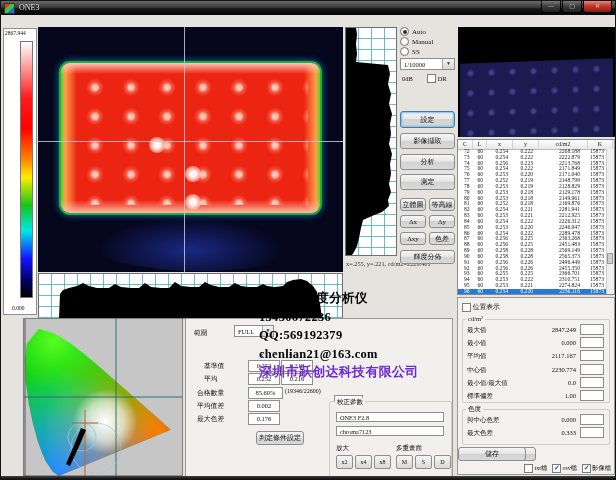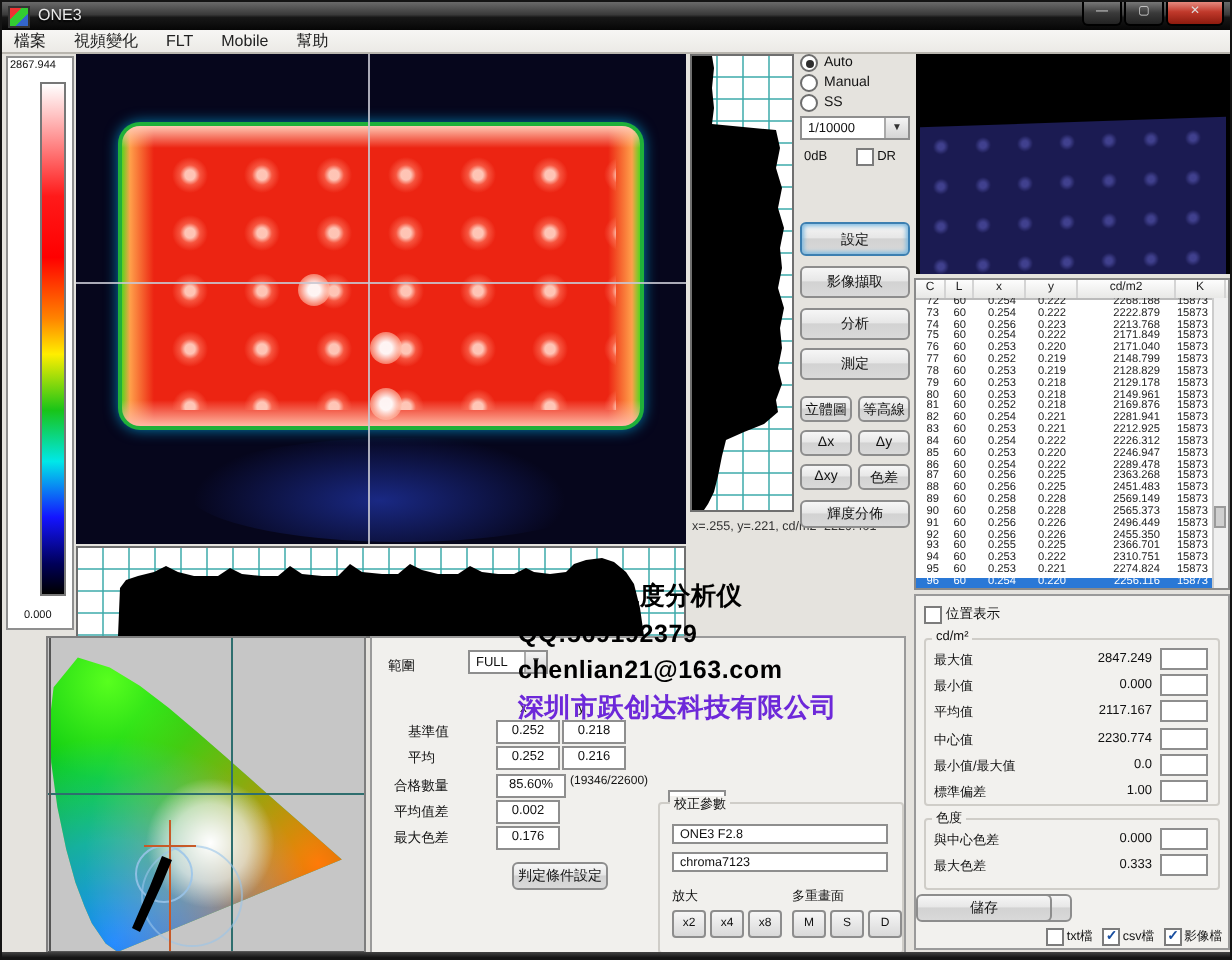--- a/index.html
+++ b/index.html
@@ -1,17 +1,17 @@
 <!DOCTYPE html>
 <html><head>
 <meta charset="utf-8">
 <style>
   html,body{margin:0;padding:0;background:#9a9a9a;}
   #win{position:relative;width:616px;height:480px;background:#e5e3de;overflow:hidden;
-       font-family:Liberation Sans, sans-serif;border:1px solid #141414;box-sizing:border-box;}
+       font-family:Liberation Serif, serif;border:1px solid #141414;box-sizing:border-box;}
   
   #titlebar{position:absolute;left:0;top:0;width:100%;height:14px;
     background:linear-gradient(#6a6a6a,#3a3a3a 45%,#171717 55%,#060606);display:flex;align-items:center;}
   #app-icon{width:9px;height:9px;margin:0 4px 0 3px;border:1px solid #333;
     background:linear-gradient(135deg,#e33 0 33%,#3c3 33% 66%,#36c 66%);}
   #title-text{color:#e8e8e8;font-size:8px;line-height:8px;text-shadow:0 1px 1px #000;}
   #win-btns{position:absolute;right:3px;top:0;display:flex;}
   .wbtn{width:18px;height:11px;margin-left:1px;border:1px solid #000;border-top:none;border-radius:0 0 3px 3px;
     background:linear-gradient(#777,#3a3a3a 50%,#222);color:#ddd;font-size:6px;line-height:10px;text-align:center;}
   .wbtn.close{width:27px;background:linear-gradient(#e58a7e,#c0392b 45%,#8e1b0e);}
@@ -147,27 +147,20 @@
   <div id="titlebar">
     <span id="app-icon"></span>
     <span id="title-text">ONE3</span>
     <span id="win-btns">
       <span class="wbtn">—</span>
       <span class="wbtn">▢</span>
       <span class="wbtn close">✕</span>
     </span>
   </div>
 
-  <div id="menubar">
-      <div class="menu-item" style="display: inline-block;">檔案</div>
-      <div class="menu-item" style="display: inline-block;">視頻變化</div>
-      <div class="menu-item" style="display: inline-block;">FLT</div>
-      <div class="menu-item" style="display: inline-block;">Mobile</div>
-      <div class="menu-item" style="display: inline-block;">幫助</div>
-    </div>
 
   <div id="colorbar">
     <span id="cb-max">2867.944</span>
     <div id="cb-grad"></div>
     <span id="cb-min">0.000</span>
   </div>
 
   <div id="heatmap">
     <div id="hm-panel">
       <div id="hm-dots"></div>
@@ -610,19 +603,20 @@
       <div id="multi-btns">
           <div class="mini-btn">M</div>
           <div class="mini-btn">S</div>
           <div class="mini-btn">D</div>
         </div>
     </div>
   </div>
 
   <div id="ad">
       <div>ccd辉度色度分析仪</div>
+      <div>13430672236</div>
       <div>QQ:569192379</div>
       <div>chenlian21@163.com</div>
       <div class="accent" style="color: #6d28d9;">深圳市跃创达科技有限公司</div>
     </div>
 
   <div id="bottom-frame"></div>
 </div>
 
 </body></html>

